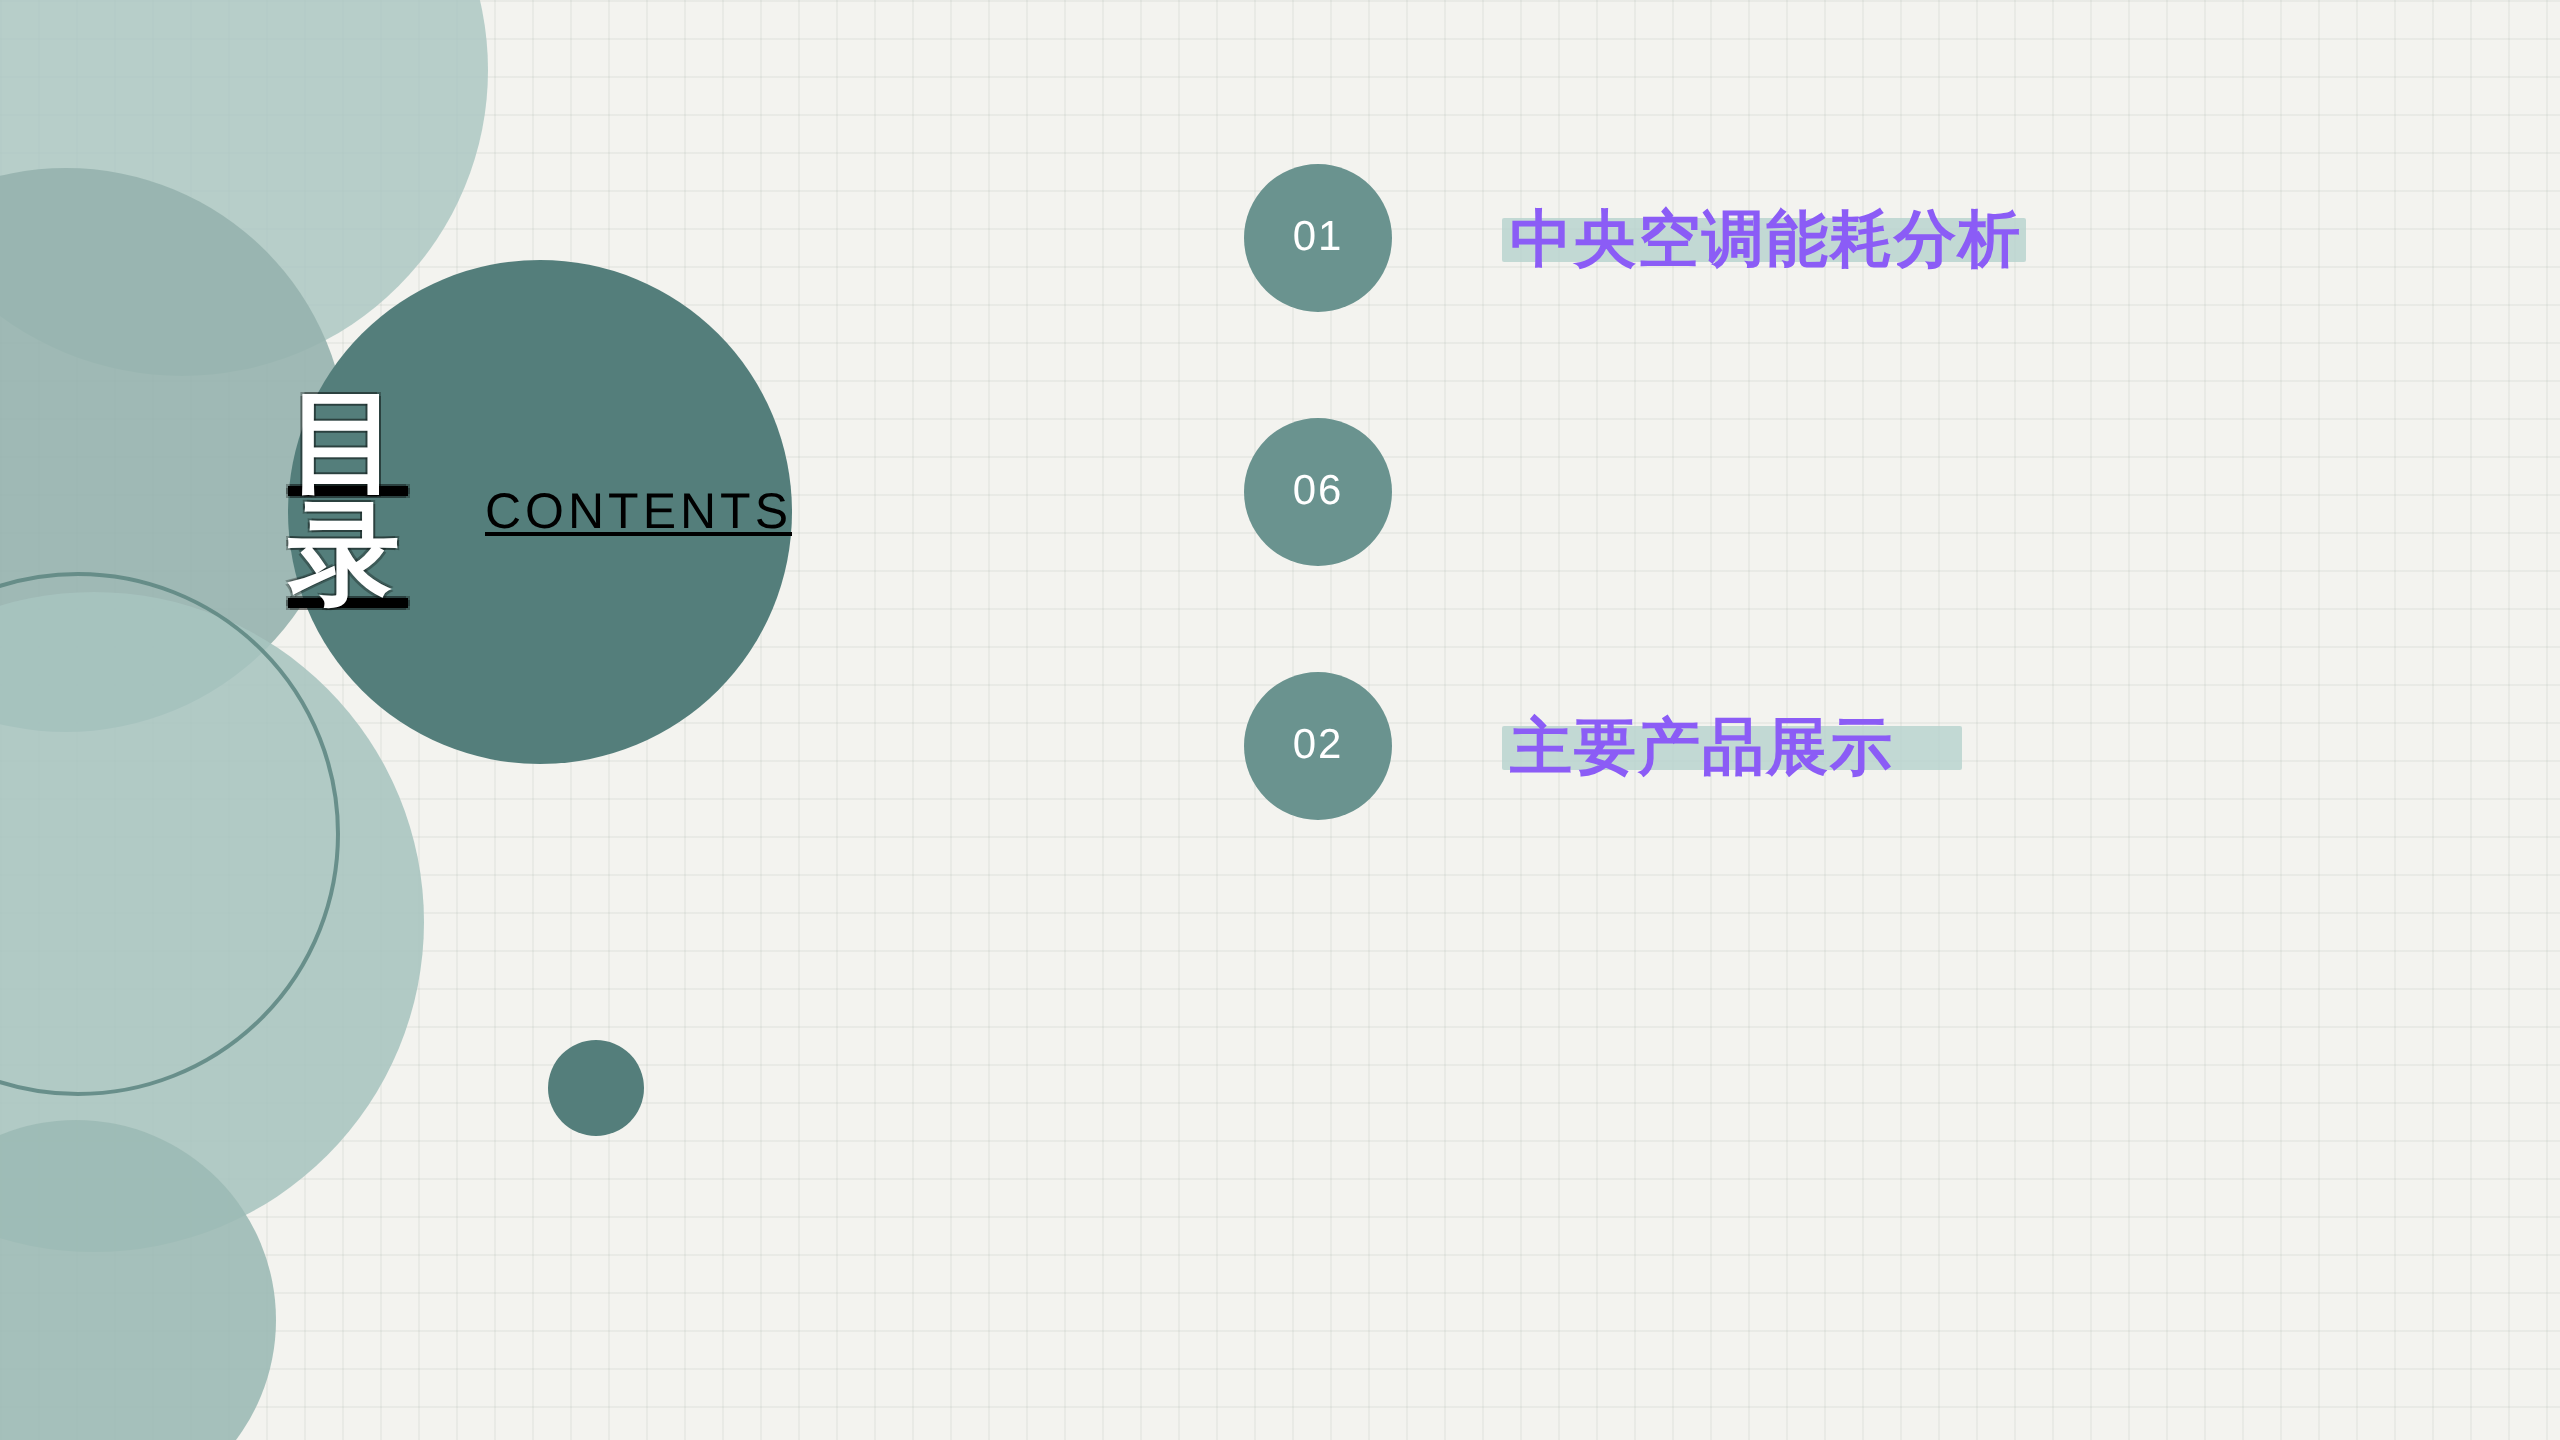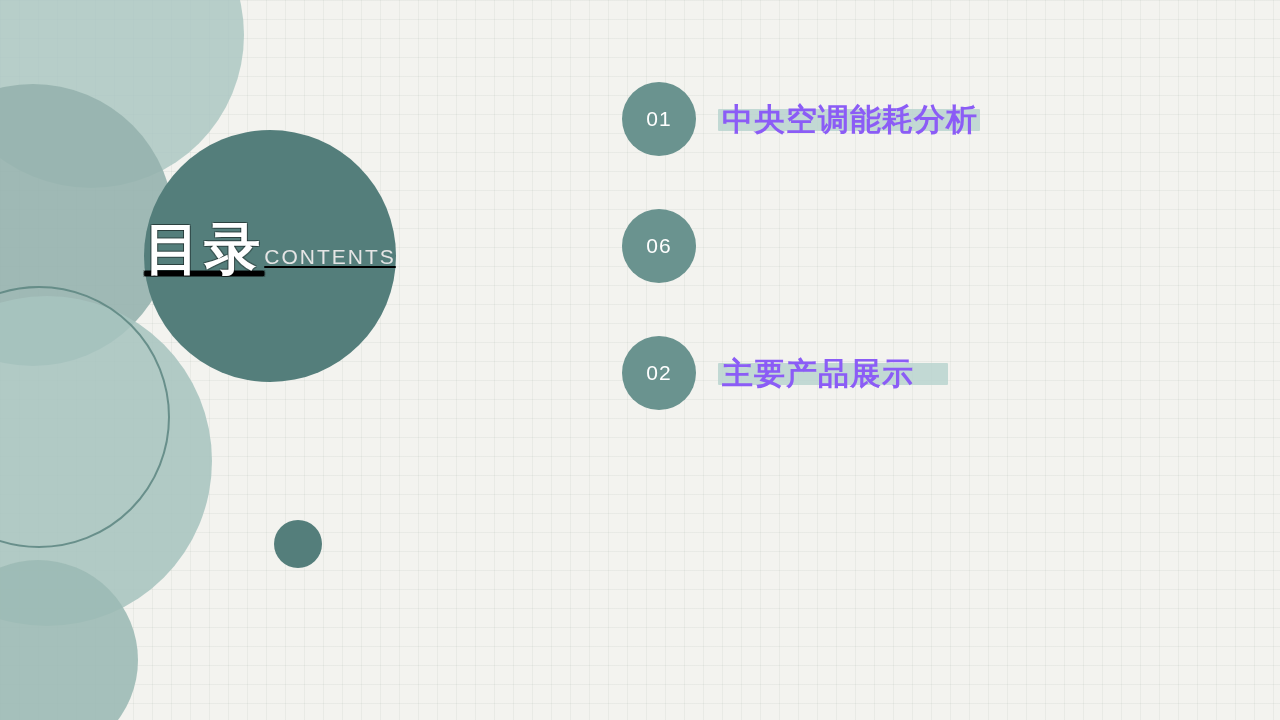--- a/index.html
+++ b/index.html
@@ -102,37 +102,38 @@
     letter-spacing: 4px;
     line-height: 1;
     margin-bottom: 14px;
     text-shadow:
       -1px -1px 0 rgba(0,0,0,0.28),
       1px -1px 0 rgba(0,0,0,0.28),
       -1px 1px 0 rgba(0,0,0,0.28),
       1px 1px 0 rgba(0,0,0,0.28);
   }
   #title-en {
-    color: #e5e5e5;
-    font-size: 21px;
+    color: #000000;
+    font-size: 25px;
     letter-spacing: 2px;
     line-height: 1;
   }
   
   #contents-list {
     position: absolute;
     left: 622px;
     top: 82px;
     width: 640px;
   }
   .toc-item {
     display: flex;
     align-items: center;
     height: 74px;
     margin-bottom: 53px;
+    gap: 33px;
   }
   .toc-item:last-child {
     margin-bottom: 0;
   }
   .toc-num {
     flex: 0 0 auto;
     width: 74px;
     height: 74px;
     border-radius: 50%;
     background: #6a938f;

